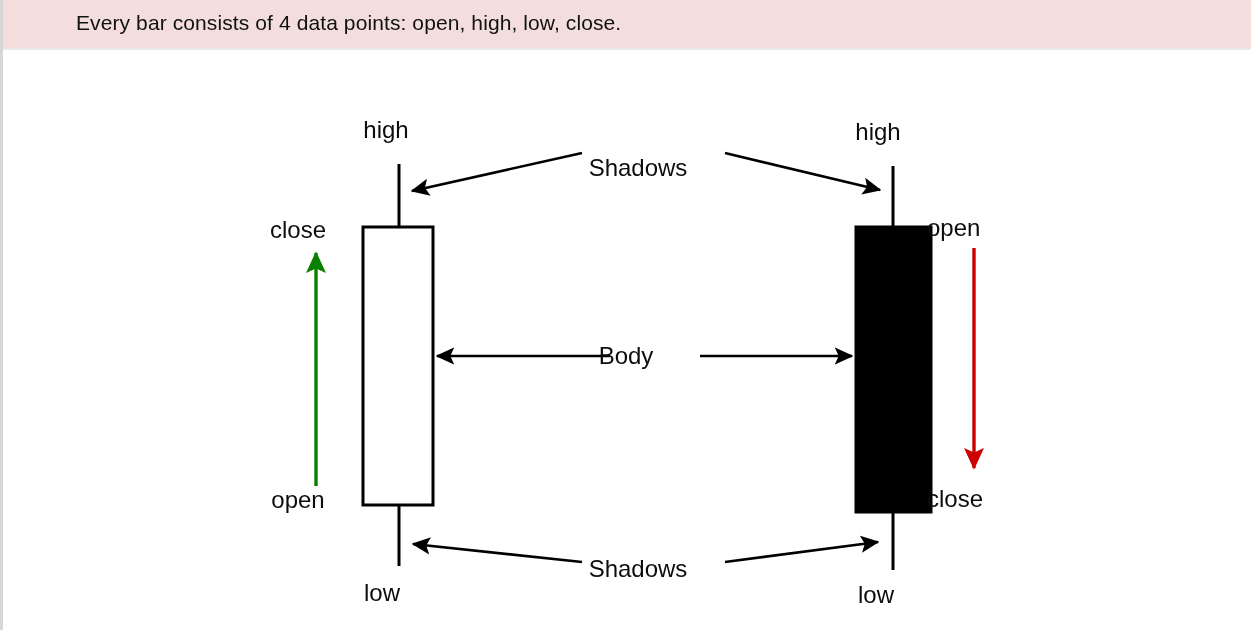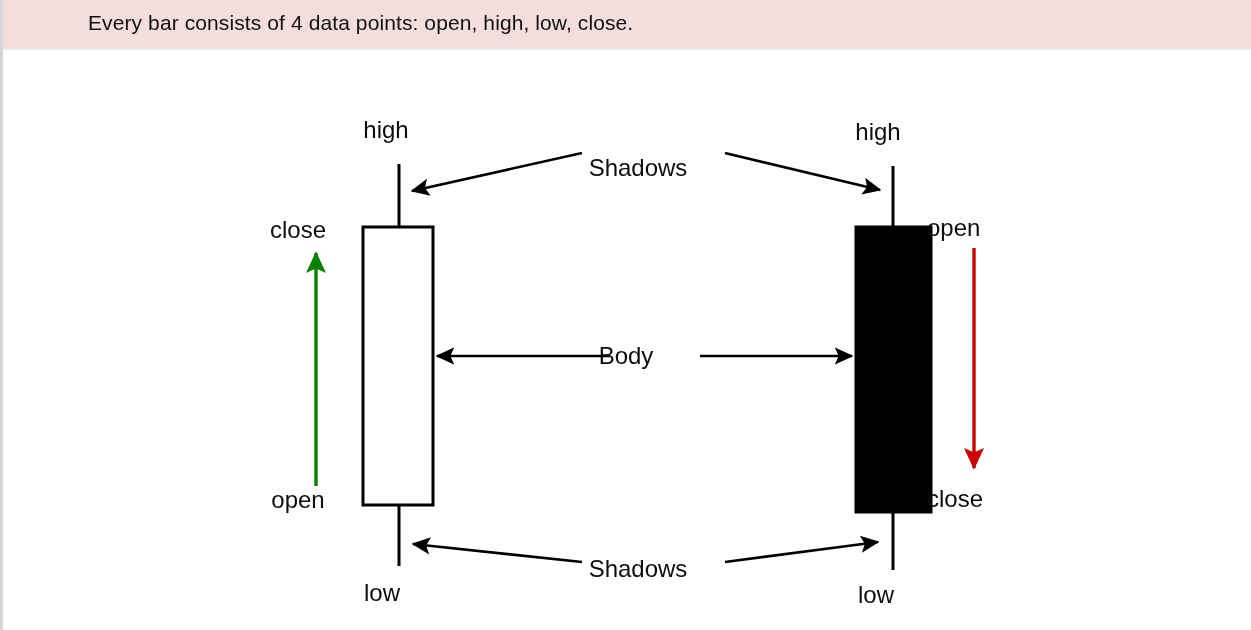--- a/index.html
+++ b/index.html
@@ -32,21 +32,21 @@
   #header-band {
     position: absolute;
     left: 3px;
     top: 0;
     width: 1248px;
     height: 48px;
     background: #f3dedd;
   }
   #header-title {
     position: absolute;
-    left: 88px;
+    left: 76px;
     top: 8px;
     font-size: 21px;
     line-height: 30px;
     color: #111111;
     white-space: nowrap;
     letter-spacing: 0.1px;
   }
   #header-underline {
     position: absolute;
     left: 3px;

